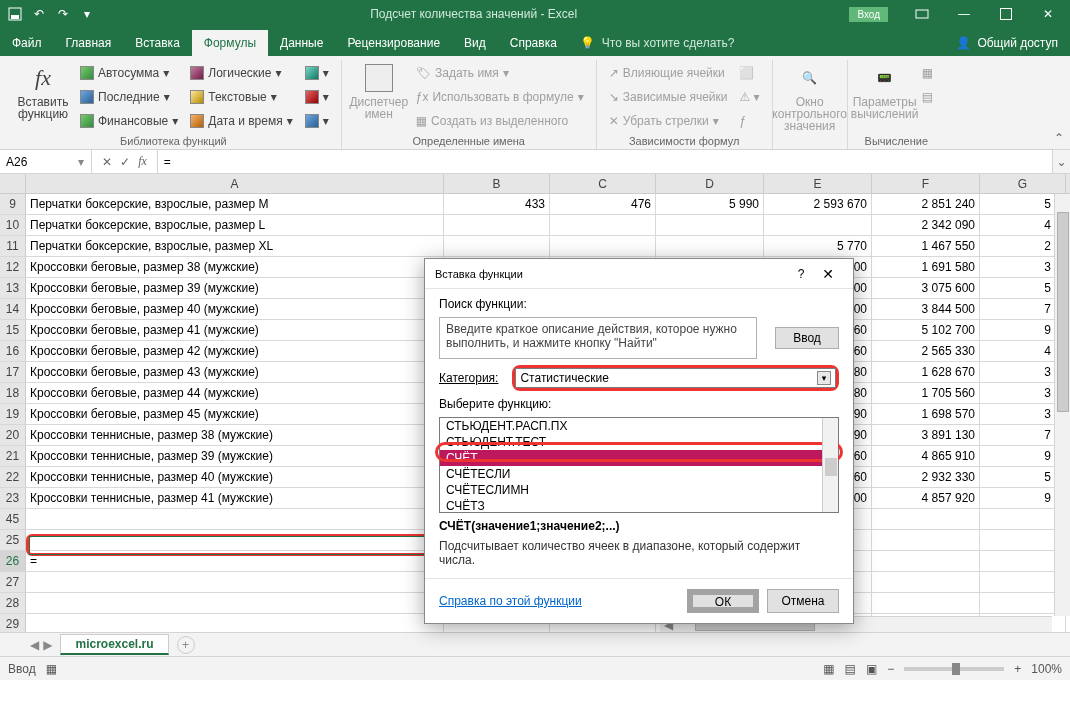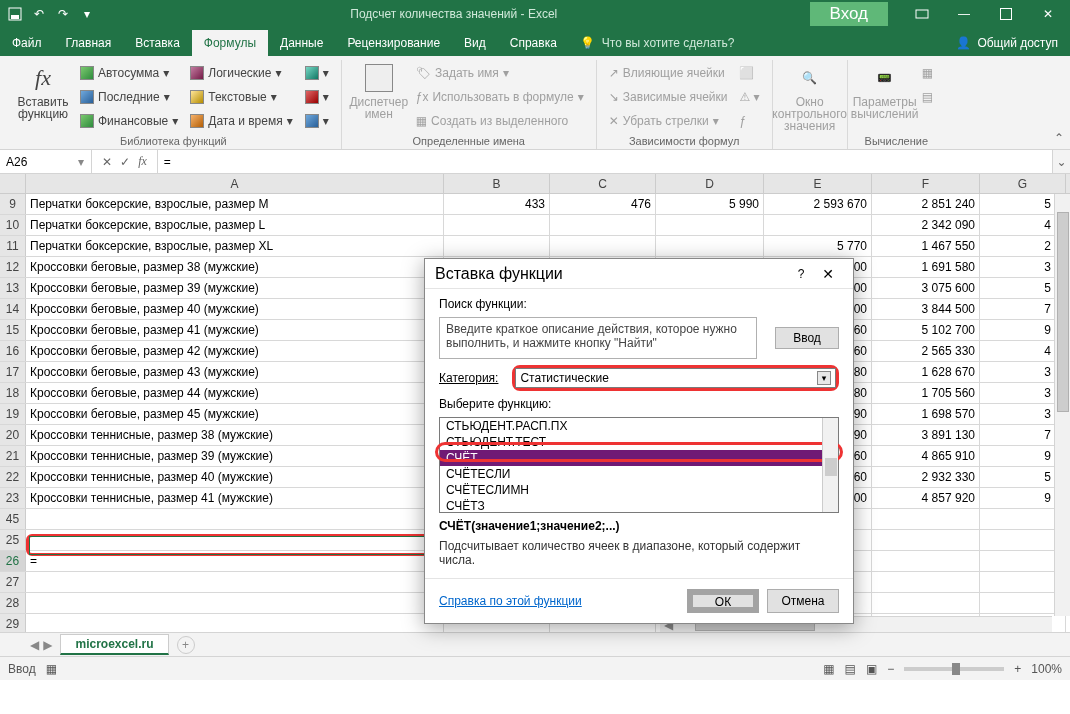--- a/index.html
+++ b/index.html
@@ -2,21 +2,21 @@
 <html><head>
 <meta charset="utf-8">
 <style>
 *{box-sizing:border-box;margin:0;padding:0;font-family:"Segoe UI",Tahoma,sans-serif;font-size:12px;}
 body{background:#fff;width:1070px;height:714px;overflow:hidden;position:relative;}
 .titlebar{height:28px;background:#217346;display:flex;align-items:center;color:#fff;padding:0 4px;}
 .qat{display:flex;gap:2px;align-items:center;}
 .qat-btn{width:22px;height:22px;display:flex;align-items:center;justify-content:center;color:#fff;}
 .title-text{flex:1;text-align:center;color:#cfe8d9;font-size:12px;}
 .winbtns{display:flex;gap:6px;align-items:center;}
-.login-badge{background:#5fb878;padding:2px 20px;color:#fff;font-size:17px;margin-right:10px;}
+.login-badge{background:#5fb878;padding:2px 8px;color:#fff;font-size:10px;margin-right:10px;}
 .winbtn{width:36px;height:22px;display:flex;align-items:center;justify-content:center;color:#fff;}
 .winbtn-icon{width:12px;height:12px;border:1px solid #fff;}
 .menubar{height:28px;background:#217346;display:flex;align-items:flex-end;color:#fff;}
 .menu-item{padding:6px 12px;color:#fff;cursor:pointer;}
 .menu-item.active{background:#f3f3f3;color:#217346;}
 .menu-spacer{flex:1;}
 .tell-me{display:flex;align-items:center;gap:6px;padding:6px 12px;color:#cfe8d9;}
 .share{display:flex;align-items:center;gap:6px;padding:6px 12px;color:#fff;}
 .ribbon{height:94px;background:#f3f3f3;border-bottom:1px solid #d4d4d4;display:flex;padding:4px 6px 0;position:relative;}
 .rgroup{display:flex;flex-direction:column;border-right:1px solid #d9d9d9;padding:0 8px;}
@@ -68,34 +68,34 @@
 .sheet-tabs{height:24px;background:#f3f3f3;border-top:1px solid #d4d4d4;display:flex;align-items:center;padding-left:30px;gap:8px;}
 .nav-arrows{display:flex;gap:4px;color:#888;}
 .sheet-tab{background:#fff;border:1px solid #ccc;border-bottom:2px solid #217346;padding:2px 14px;color:#217346;font-weight:bold;}
 .add-sheet{width:18px;height:18px;border:1px solid #ccc;border-radius:50%;display:flex;align-items:center;justify-content:center;color:#888;}
 .statusbar{height:24px;background:#f3f3f3;border-top:1px solid #d4d4d4;display:flex;align-items:center;padding:0 8px;color:#555;gap:10px;}
 .statusbar .right{margin-left:auto;display:flex;align-items:center;gap:10px;}
 .zoom-slider{width:100px;height:4px;background:#ccc;position:relative;}
 .zoom-handle{width:8px;height:12px;background:#888;position:absolute;left:48px;top:-4px;}
 .dialog{position:absolute;left:424px;top:258px;width:430px;height:366px;background:#fff;border:1px solid #888;box-shadow:0 4px 20px rgba(0,0,0,.35);display:flex;flex-direction:column;font-size:11px;}
 .dlg-title{height:30px;display:flex;align-items:center;padding:0 10px;border-bottom:1px solid #e4e4e4;}
-.dlg-title-text{flex:1;font-size:16px;}
+.dlg-title-text{flex:1;font-size:11px;}
 .dlg-close{width:30px;text-align:center;font-size:14px;}
 .dlg-help{width:24px;text-align:center;}
 .dlg-body{flex:1;padding:8px 14px;display:flex;flex-direction:column;gap:6px;}
 .search-box{border:1px solid #b0b0b0;padding:4px 6px;height:42px;color:#444;}
 .find-btn{border:1px solid #adadad;background:#e1e1e1;width:64px;height:22px;margin-left:8px;}
 .row-flex{display:flex;align-items:center;gap:10px;}
 .cat-select-wrap{position:relative;flex:1;border:3px solid #ee3333;border-radius:8px;display:flex;align-items:center;margin-left:4px;}
 .cat-select{flex:1;border:1px solid #7a7a7a;height:20px;padding:0 4px;appearance:none;background:#fff;}
 .cat-arrow{position:absolute;right:5px;width:14px;height:14px;border:1px solid #888;background:#e8e8e8;font-size:9px;text-align:center;line-height:12px;}
 .func-list-wrap{position:relative;}
 .func-list{border:1px solid #7a7a7a;height:96px;overflow:hidden;}
 .func-item{padding:1px 6px;}
-.func-item.sel{background:#701a75;color:#fff;}
+.func-item.sel{background:#be185d;color:#fff;}
 .func-hl{position:absolute;border:3px solid #ee3333;border-radius:10px;left:-4px;right:-4px;top:25px;height:20px;pointer-events:none;}
 .list-scroll{position:absolute;right:1px;top:1px;bottom:1px;width:16px;background:#f1f1f1;border-left:1px solid #ccc;}
 .list-thumb{width:12px;height:18px;background:#cdcdcd;margin:40px auto 0;}
 .sig{font-weight:bold;}
 .desc{color:#333;}
 .dlg-footer{border-top:1px solid #e4e4e4;padding:10px 14px;display:flex;align-items:center;}
 .help-link{color:#0066cc;text-decoration:underline;}
 .dlg-btn{border:1px solid #adadad;background:#e1e1e1;width:72px;height:24px;margin-left:8px;}
 .dlg-btn.primary{border:6px solid #a3a3a3;}
 svg{display:block;}

